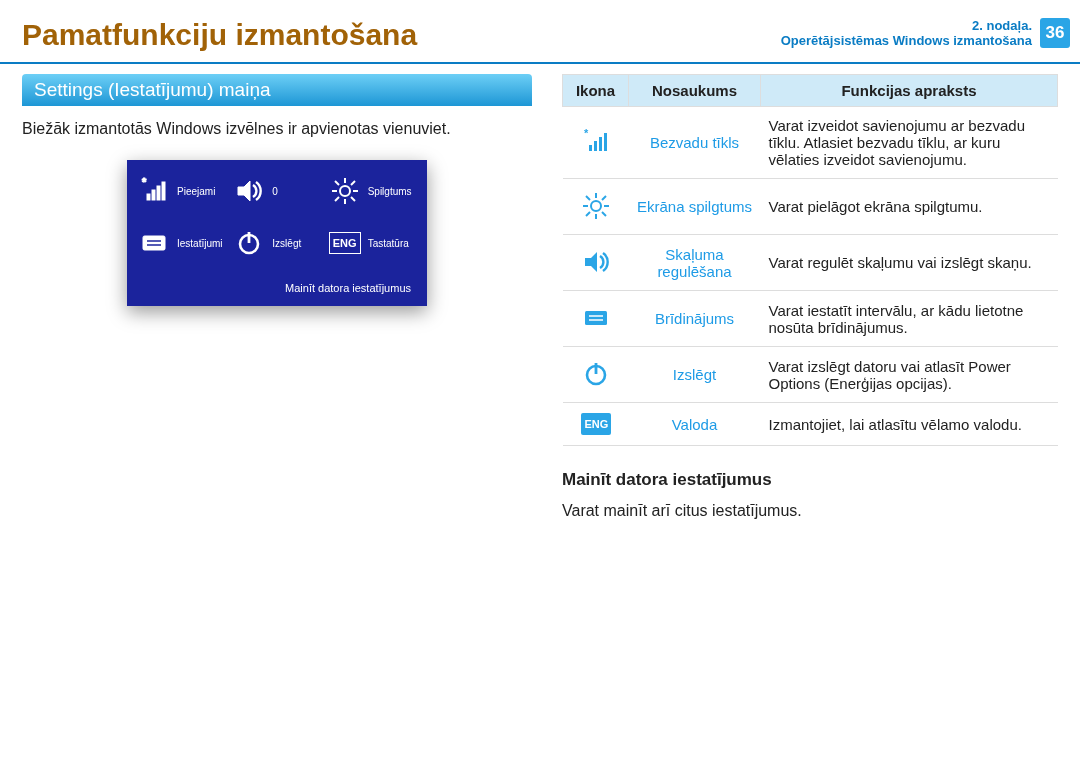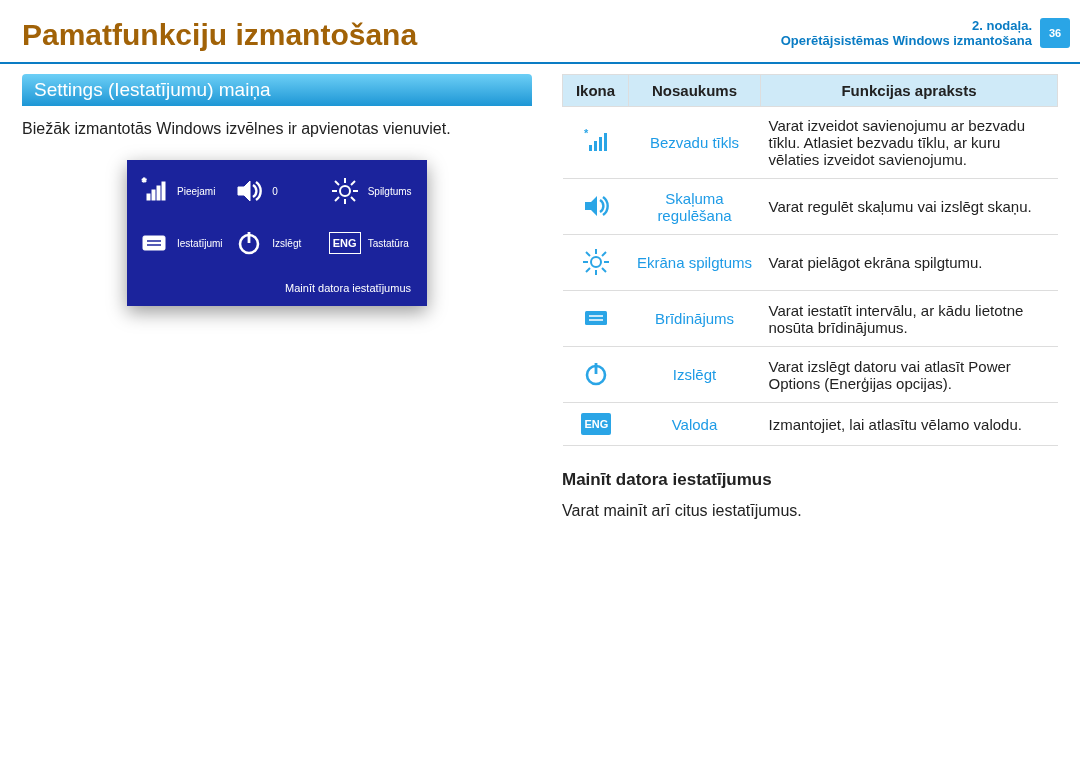--- a/index.html
+++ b/index.html
@@ -1,20 +1,20 @@
 <!DOCTYPE html>
 <html><head>
 <meta charset="utf-8">
 <style>
   * { margin: 0; padding: 0; box-sizing: border-box; }
   body { font-family: "Segoe UI", Arial, sans-serif; background: #fff; color: #222; width: 1080px; height: 766px; position: relative; }
   .header { display: flex; align-items: flex-start; justify-content: space-between; padding: 18px 10px 10px 22px; border-bottom: 2px solid #0a7cc4; }
   .title { font-size: 30px; font-weight: 700; color: #a16207; }
   .header-right { display: flex; align-items: center; gap: 8px; color: #0a7cc4; font-size: 13px; font-weight: 700; text-align: right; }
-  .page-num { background: #2aa5e6; color: #fff; width: 30px; height: 30px; border-radius: 3px; display: flex; align-items: center; justify-content: center; font-size: 11px; font-weight: 600; }
+  .page-num { background: #2aa5e6; color: #fff; width: 30px; height: 30px; border-radius: 3px; display: flex; align-items: center; justify-content: center; font-size: 17px; font-weight: 600; }
   .content { display: flex; padding: 10px 22px; gap: 30px; }
   .left-col { width: 510px; }
   .right-col { flex: 1; }
   .section-heading { background: linear-gradient(#6dcff6, #1d96d5); color: #fff; font-size: 19px; font-weight: 400; padding: 5px 12px; border-radius: 4px 4px 0 0; margin-bottom: 12px; display: inline-block; width: 100%; }
   .para { font-size: 16px; line-height: 1.4; margin-bottom: 10px; }
   .bold { font-weight: 700; }
   .charms-panel { width: 300px; background: #1b239c; color: #fff; margin: 20px auto 0 auto; padding: 14px 10px 12px 10px; box-shadow: 0 6px 18px rgba(0,0,0,.4); }
   .charms-grid { display: grid; grid-template-columns: repeat(3, 1fr); row-gap: 18px; column-gap: 6px; }
   .charm { display: flex; flex-direction: row; align-items: center; gap: 6px; font-size: 10px; }
   .charm-icon { width: 34px; height: 34px; display: flex; align-items: center; justify-content: center; color: #fff; }
@@ -163,34 +163,34 @@
                 <svg viewBox="0 0 30 30">
                   <use href="#i-wifi"></use>
                 </svg>
               </span></td>
           <td class="name-cell">Bezvadu tīkls</td>
           <td class="desc-cell">Varat izveidot savienojumu ar bezvadu tīklu. Atlasiet bezvadu tīklu, ar kuru vēlaties izveidot savienojumu.</td>
         </tr>
         <tr>
           <td class="icon-cell"><span class="row-icon" style="color:#2aa5e6">
                 <svg viewBox="0 0 30 30">
+                  <use href="#i-bright"></use>
+                </svg>
+              </span></td>
+          <td class="name-cell">Ekrāna spilgtums</td>
+          <td class="desc-cell">Varat pielāgot ekrāna spilgtumu.</td>
+        </tr>
+        <tr>
+          <td class="icon-cell"><span class="row-icon" style="color:#2aa5e6">
+                <svg viewBox="0 0 30 30">
                   <use href="#i-volume"></use>
                 </svg>
               </span></td>
           <td class="name-cell">Skaļuma regulēšana</td>
           <td class="desc-cell">Varat regulēt skaļumu vai izslēgt skaņu.</td>
-        </tr>
-        <tr>
-          <td class="icon-cell"><span class="row-icon" style="color:#2aa5e6">
-                <svg viewBox="0 0 30 30">
-                  <use href="#i-bright"></use>
-                </svg>
-              </span></td>
-          <td class="name-cell">Ekrāna spilgtums</td>
-          <td class="desc-cell">Varat pielāgot ekrāna spilgtumu.</td>
         </tr>
         <tr>
           <td class="icon-cell"><span class="row-icon">
                 <svg viewBox="0 0 30 30">
                   <use href="#i-notify-blue"></use>
                 </svg>
               </span></td>
           <td class="name-cell">Brīdinājums</td>
           <td class="desc-cell">Varat iestatīt intervālu, ar kādu lietotne nosūta brīdinājumus.</td>
         </tr>

